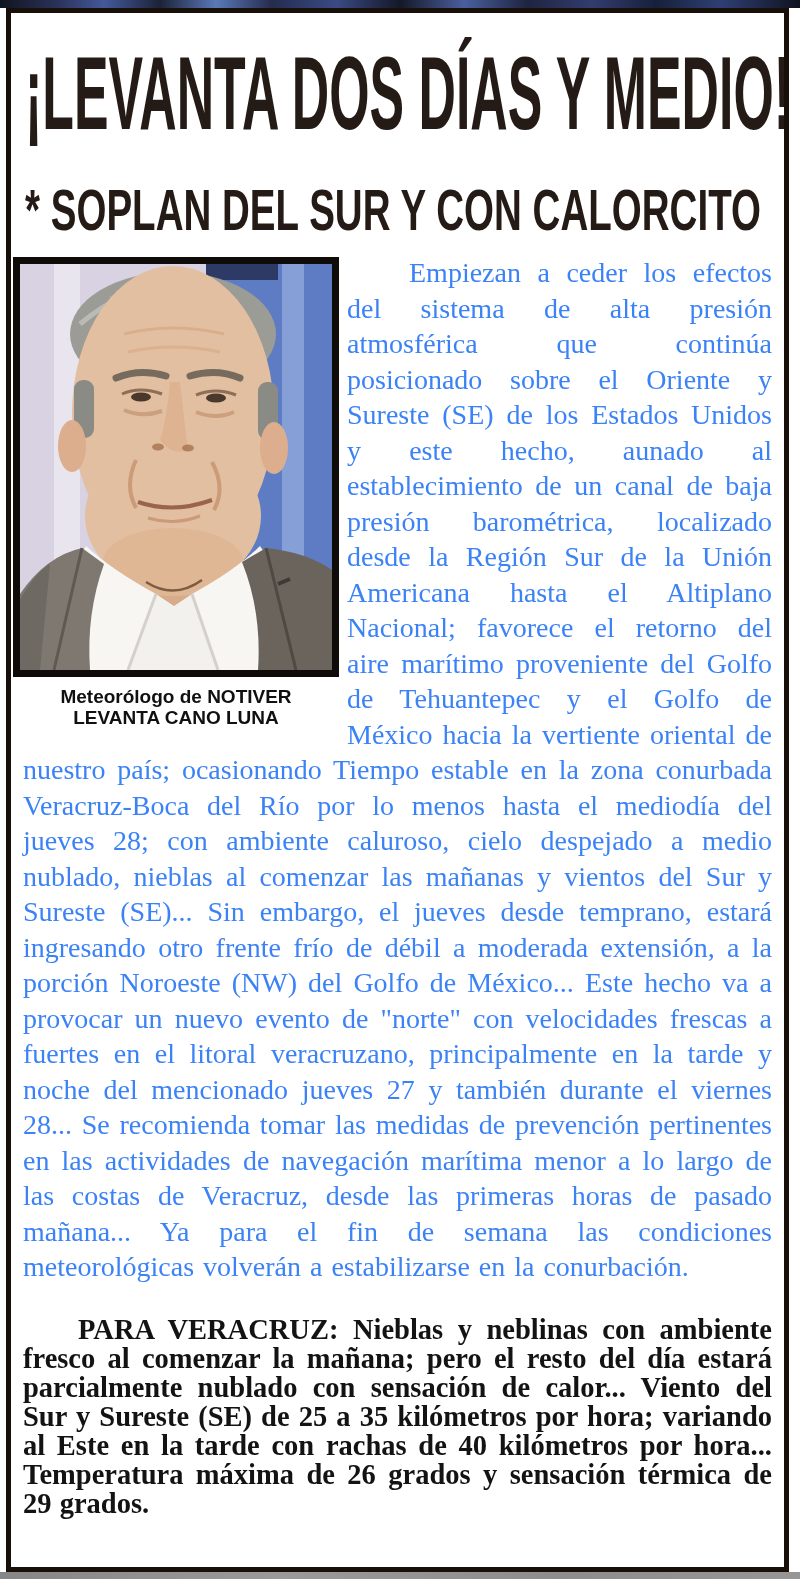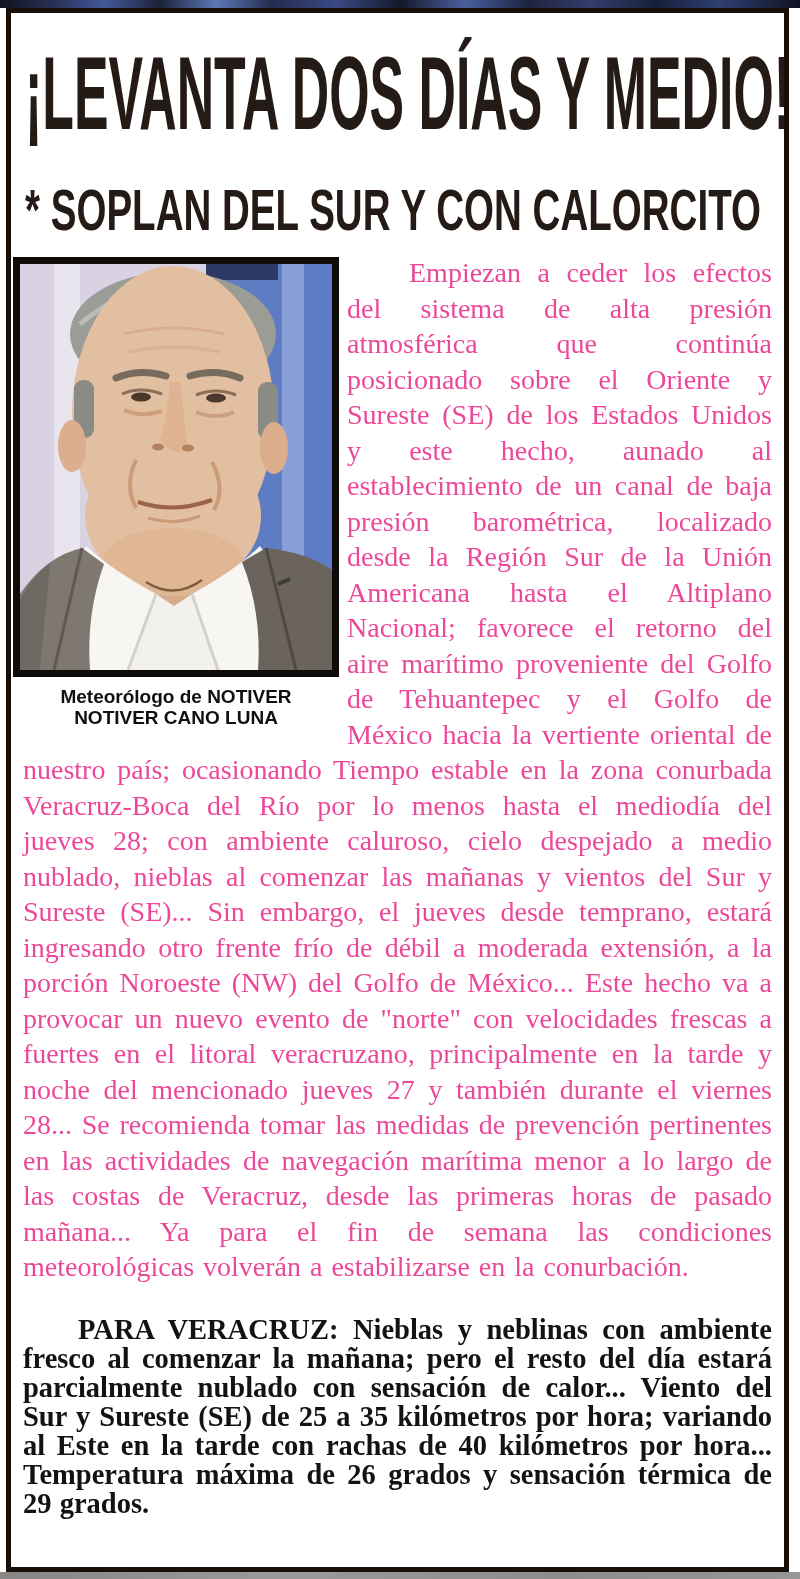--- a/index.html
+++ b/index.html
@@ -16,21 +16,21 @@
 
   .article-body{margin-top:12px;}
 
   figure.photo-figure{float:left;width:326px;margin:2px 8px 0 -10px;padding:0;}
   .photo-frame{border:7px solid #0e0b09;width:312px;height:406px;font-size:0;}
   svg.portrait{display:block;width:312px;height:406px;}
   figcaption{margin-top:9px;text-align:center;font-family:"Liberation Sans",sans-serif;
     font-weight:bold;font-size:19px;line-height:21px;color:#101010;}
 
   p.body-text{margin:0;font-family:"Liberation Serif","DejaVu Serif",serif;font-size:28px;
-    line-height:35.5px;text-align:justify;color:#ec4899;text-indent:62px;word-spacing:2px;}
+    line-height:35.5px;text-align:justify;color:#3b82f6;text-indent:62px;word-spacing:2px;}
   p.forecast{margin:30px 0 0 0;font-family:"Liberation Serif","DejaVu Serif",serif;font-weight:bold;
     font-size:28.5px;line-height:29px;text-align:justify;color:#131313;text-indent:55px;word-spacing:1px;}
 
   .bottom-strip{height:7px;width:100%;
     background:linear-gradient(90deg,#868686 0%,#9a9a9a 35%,#8d8d8d 70%,#969696 100%);}
 </style>
 </head>
 <body>
 
 <div class="sheet">
@@ -110,21 +110,21 @@
             <path d="M0 406 L0 330 Q26 292 62 284 L84 300 Q66 350 70 406 Z" fill="#7e7871"></path>
             <path d="M0 406 L0 336 Q14 310 30 300 L20 406 Z" fill="#6d6760" opacity="0.9"></path>
             <path d="M62 284 L34 406" stroke="#5f5952" stroke-width="3" fill="none"></path>
             <path d="M312 406 L312 306 Q286 288 246 284 L222 298 Q242 348 238 406 Z" fill="#6b645d"></path>
             <path d="M246 284 L276 406" stroke="#4f4942" stroke-width="3" fill="none"></path>
             <path d="M258 320 L270 315" stroke="#3f3a34" stroke-width="4" fill="none"></path>
           </svg>
         </div>
         <figcaption>
           <div>Meteorólogo de NOTIVER</div>
-          <div>NOTIVER CANO LUNA</div>
+          <div>LEVANTA CANO LUNA</div>
         </figcaption>
       </figure>
 
       <p class="body-text">Empiezan a ceder los efectos del sistema de alta presión atmosférica que continúa posicionado sobre el Oriente y Sureste (SE) de los Estados Unidos y este hecho, aunado al establecimiento de un canal de baja presión barométrica, localizado desde la Región Sur de la Unión Americana hasta el Altiplano Nacional; favorece el retorno del aire marítimo proveniente del Golfo de Tehuantepec y el Golfo de México hacia la vertiente oriental de nuestro país; ocasionando Tiempo estable en la zona conurbada Veracruz-Boca del Río por lo menos hasta el mediodía del jueves 28; con ambiente caluroso, cielo despejado a medio nublado, nieblas al comenzar las mañanas y vientos del Sur y Sureste (SE)... Sin embargo, el jueves desde temprano, estará ingresando otro frente frío de débil a moderada extensión, a la porción Noroeste (NW) del Golfo de México... Este hecho va a provocar un nuevo evento de "norte" con velocidades frescas a fuertes en el litoral veracruzano, principalmente en la tarde y noche del mencionado jueves 27 y también durante el viernes 28... Se recomienda tomar las medidas de prevención pertinentes en las actividades de navegación marítima menor a lo largo de las costas de Veracruz, desde las primeras horas de pasado mañana... Ya para el fin de semana las condiciones meteorológicas volverán a estabilizarse en la conurbación.</p>
 
       <p class="forecast">PARA VERACRUZ: Nieblas y neblinas con ambiente fresco al comenzar la mañana; pero el resto del día estará parcialmente nublado con sensación de calor... Viento del Sur y Sureste (SE) de 25 a 35 kilómetros por hora; variando al Este en la tarde con rachas de 40 kilómetros por hora... Temperatura máxima de 26 grados y sensación térmica de 29 grados.</p>
 
     </div>
   </div>
 

